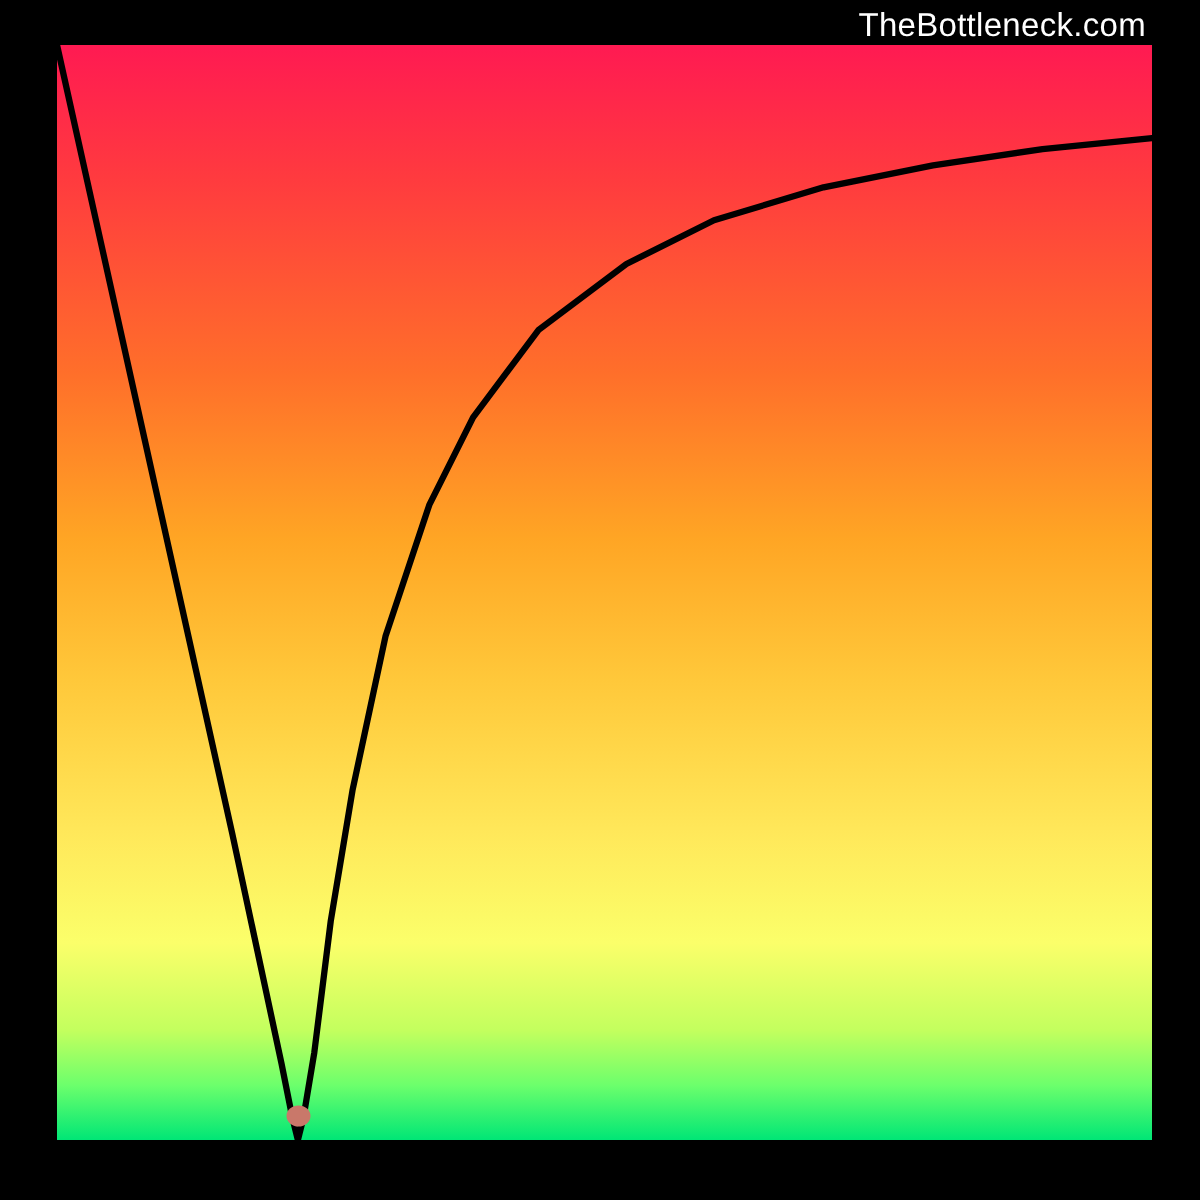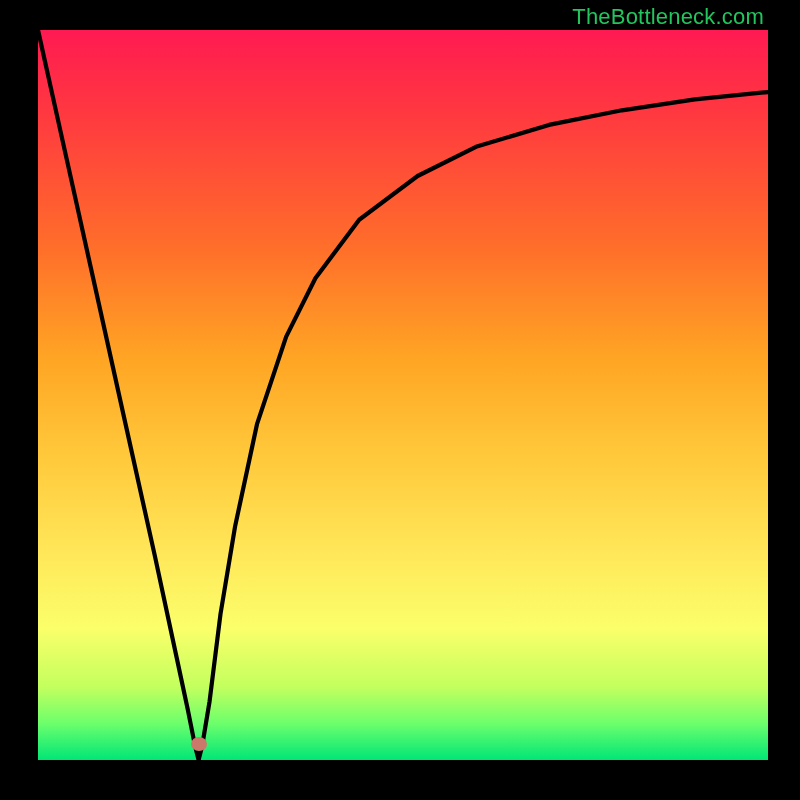--- a/index.html
+++ b/index.html
@@ -41,21 +41,21 @@
     left: 0;
     top: 0;
     width: 730px;
     height: 730px;
     overflow: visible;
   }
   #watermark {
     position: absolute;
     top: 4px;
     right: 36px;
-    color: #22c55e;
+    color: #ffffff;
     font-size: 22px;
     font-weight: 500;
     letter-spacing: 0.2px;
   }
   #marker {
     position: absolute;
     width: 16px;
     height: 14px;
     border-radius: 50%;
     background: #c9786a;

